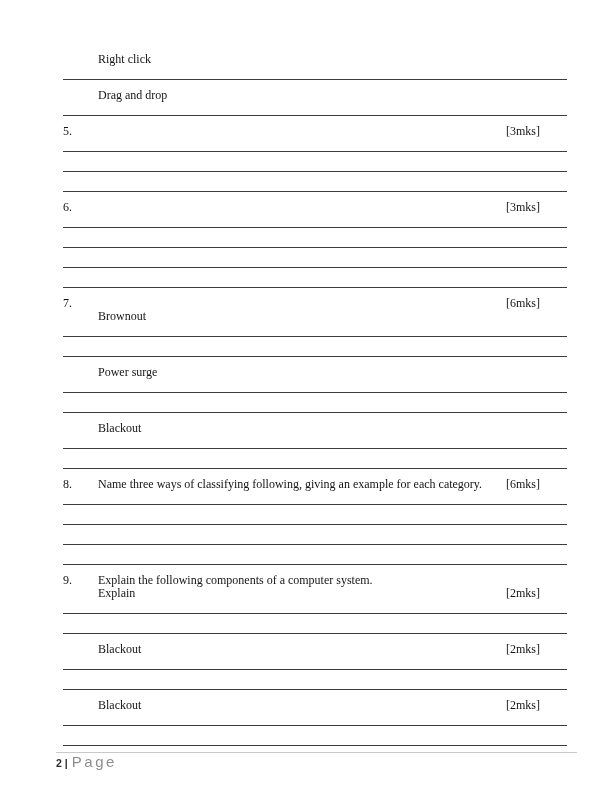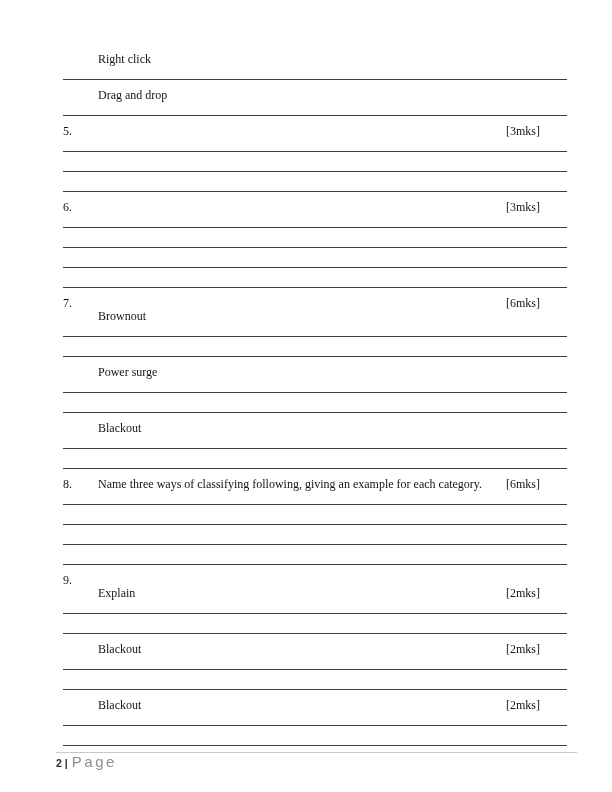--- a/index.html
+++ b/index.html
@@ -133,20 +133,21 @@
       </div>
       <div class="aline"></div>
       <div class="aline"></div>
       <div class="aline"></div>
       <div class="aline"></div>
     </section>
 
     <section class="block">
       <div class="row">
         <span class="num">9.</span>
+        <span class="txt">Explain the following components of a computer system.</span>
       </div>
       <div class="row">
         <span class="txt">Explain</span>
         <span class="marks">[2mks]</span>
       </div>
       <div class="aline"></div>
       <div class="aline"></div>
     </section>
 
     <section class="block">

